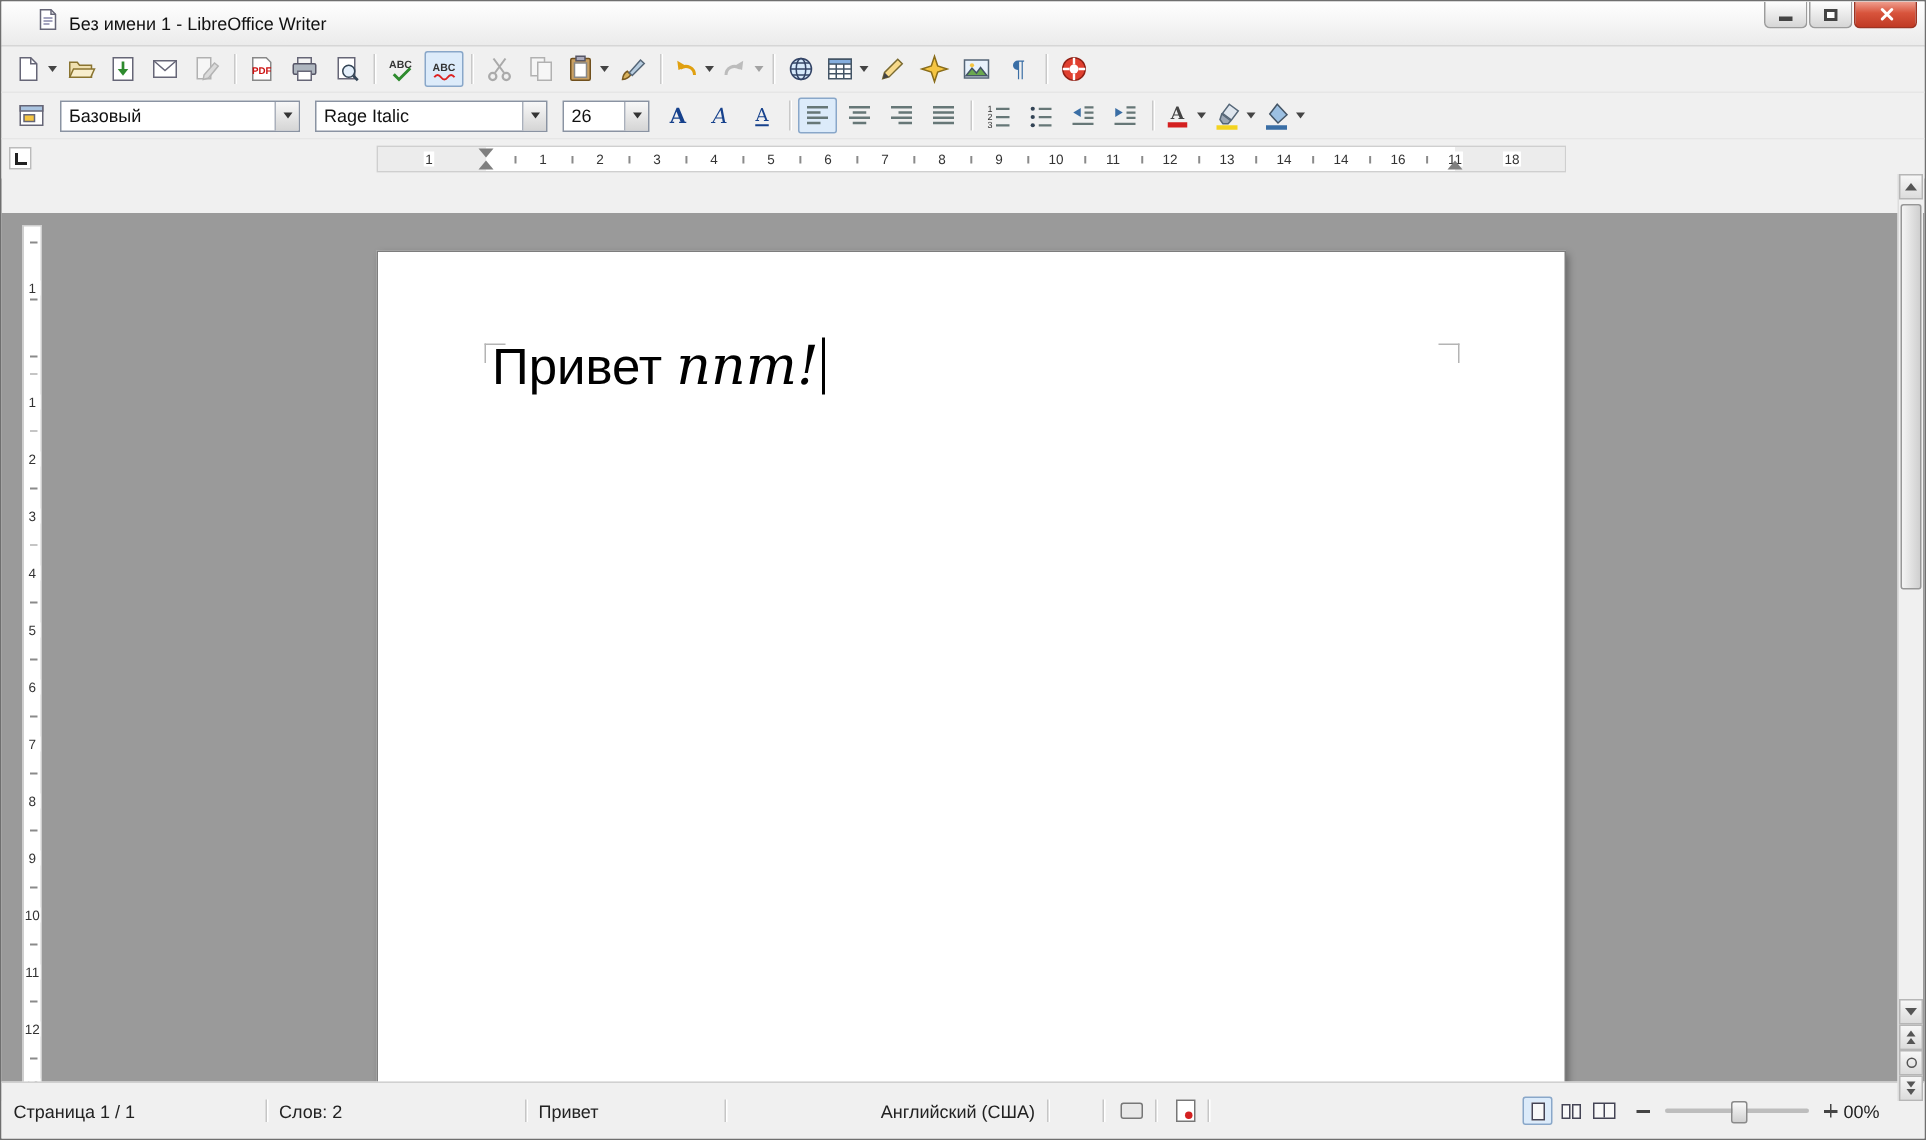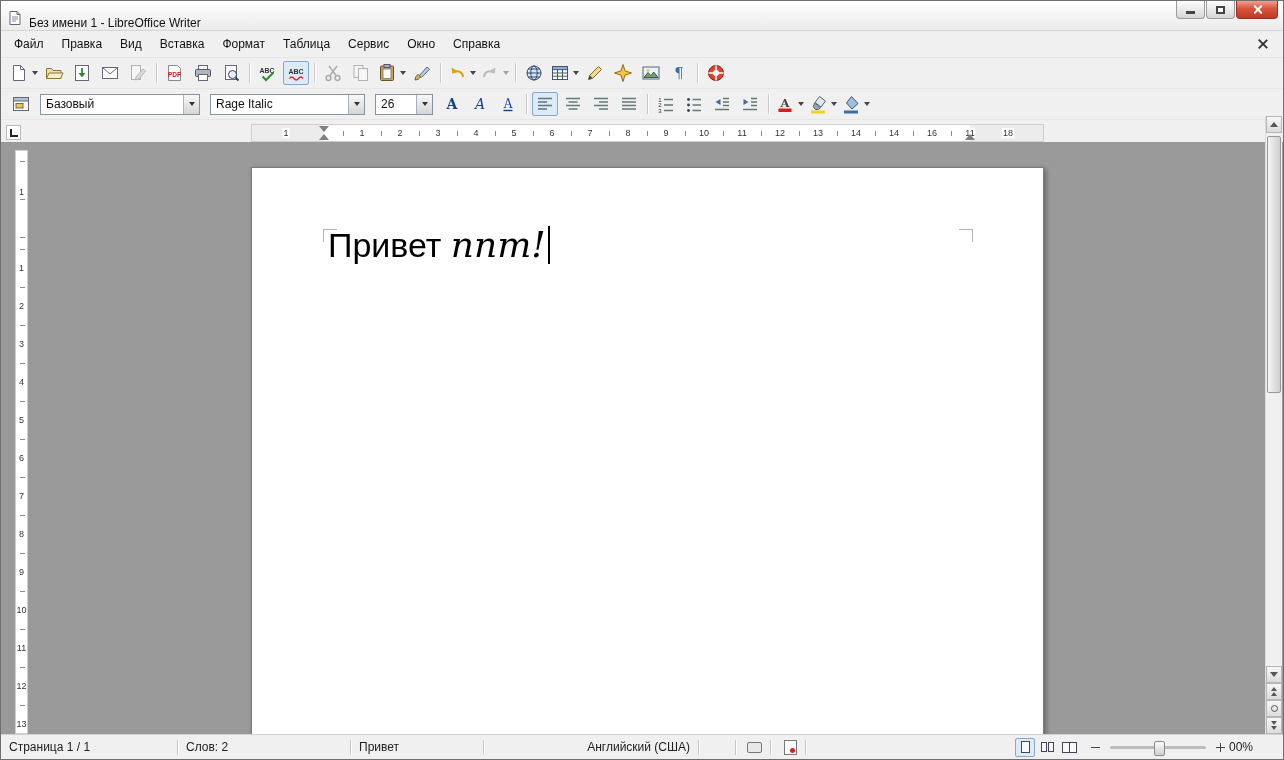--- a/index.html
+++ b/index.html
@@ -1,20 +1,20 @@
 <!DOCTYPE html>
 <html><head>
 <meta charset="utf-8">
 <style>
   html,body{margin:0;padding:0;}
   body{width:1284px;height:760px;overflow:hidden;font-family:"Liberation Sans",sans-serif;background:#f0f0f0;}
   .app{position:relative;width:1284px;height:760px;box-sizing:border-box;border:1px solid #6f6f6f;background:#f0f0f0;}
 
   
-  .titlebar{height:29px;display:flex;align-items:flex-end;padding-left:6px;background:linear-gradient(#ffffff,#ebebeb);border-bottom:1px solid #d6d6d6;position:relative;}
+  .titlebar{height:29px;display:flex;align-items:center;padding-left:23px;background:linear-gradient(#ffffff,#ebebeb);border-bottom:1px solid #d6d6d6;position:relative;}
   .title-text{margin-left:6px;font-size:12px;color:#111;}
   .win-buttons{position:absolute;top:0;right:5px;display:flex;gap:1px;}
   .win-btn{width:29px;height:18px;display:flex;align-items:center;justify-content:center;border:1px solid #9c9c9c;border-top:none;border-radius:0 0 4px 4px;background:linear-gradient(#fefefe,#d6d6d6);box-sizing:border-box;}
   .win-btn.close{width:42px;background:linear-gradient(#f0a090,#d8543c 45%,#c03a24);border-color:#9c3322;}
   .g-min{width:9px;height:3px;background:#444;margin-top:5px;}
   .g-max{width:9px;height:8px;border:2px solid #444;box-sizing:border-box;background:#fff;}
   .g-close{position:relative;width:11px;height:11px;}
   .g-close::before,.g-close::after{content:"";position:absolute;left:5px;top:0;width:2px;height:11px;background:#fff;border-radius:1px;}
   .g-close::before{transform:rotate(45deg);}
   .g-close::after{transform:rotate(-45deg);}
@@ -79,21 +79,21 @@
   .tri{width:0;height:0;border-left:4px solid transparent;border-right:4px solid transparent;}
   .tri.up{border-bottom:5px solid #555;}
   .tri.down{border-top:5px solid #555;}
   .dbl{display:flex;flex-direction:column;align-items:center;gap:1px;}
   .dbl .tri{border-left-width:3.5px;border-right-width:3.5px;}
   .dbl .tri.up{border-bottom-width:4px;}
   .dbl .tri.down{border-top-width:4px;}
   .navdot{width:7px;height:7px;border:1.6px solid #555;border-radius:50%;box-sizing:border-box;}
 
   
-  .statusbar{position:absolute;left:0;right:0;bottom:0;height:25px;background:#f0f0f0;border-top:1px solid #d0d0d0;display:flex;align-items:center;font-size:12px;color:#222;box-sizing:border-box;}
+  .statusbar{position:absolute;left:0;right:0;bottom:0;height:38px;background:#f0f0f0;border-top:1px solid #d0d0d0;display:flex;align-items:center;font-size:12px;color:#222;box-sizing:border-box;}
   .sb-cell{height:100%;display:flex;align-items:center;padding:0 8px;box-sizing:border-box;white-space:nowrap;overflow:hidden;}
   .sb-cell.center{justify-content:flex-end;}
   .sb-div{width:1px;height:15px;background:#c6c6c6;box-shadow:1px 0 0 #fff;flex:0 0 auto;}
   .sb-spacer{flex:1 1 auto;}
   .sel-icon{width:13px;height:9px;border:1px solid #777;border-radius:2px;background:#e8e8e8;}
   .mod-icon{width:11px;height:13px;border:1px solid #777;background:#fff;position:relative;}
   .mod-icon::after{content:"";position:absolute;right:1px;bottom:1px;width:5px;height:5px;border-radius:50%;background:#d42020;}
   .vl-group{display:flex;align-items:center;gap:2px;margin-right:10px;}
   .vl-btn{width:20px;height:19px;display:flex;align-items:center;justify-content:center;border:1px solid transparent;border-radius:2px;box-sizing:border-box;}
   .vl-btn.active{border-color:#89a7c9;background:#dcebfa;}
@@ -130,24 +130,20 @@
         </div>
       <div class="win-btn">
           <span class="g-max"></span>
         </div>
       <div class="win-btn close">
           <span class="g-close"></span>
         </div>
     </div>
   </div>
 
-  <div class="menubar">
-    <span id="menu-items" style="display:contents"><div class="menu-item">Файл</div><div class="menu-item">Правка</div><div class="menu-item">Вид</div><div class="menu-item">Вставка</div><div class="menu-item">Формат</div><div class="menu-item">Таблица</div><div class="menu-item">Сервис</div><div class="menu-item">Окно</div><div class="menu-item">Справка</div></span>
-    <div class="doc-close"></div>
-  </div>
 
   <div class="toolbar" id="std-toolbar">
       <div class="tbtn">
         <span class="ticon">
           <svg viewBox="0 0 20 20">
             <path d="M4.5 2.5h7l4 4v11h-11z" fill="#fff" stroke="#667"></path>
             <path d="M11.5 2.5v4h4" fill="none" stroke="#667"></path>
           </svg>
         </span>
         <span class="dcaret"></span>

